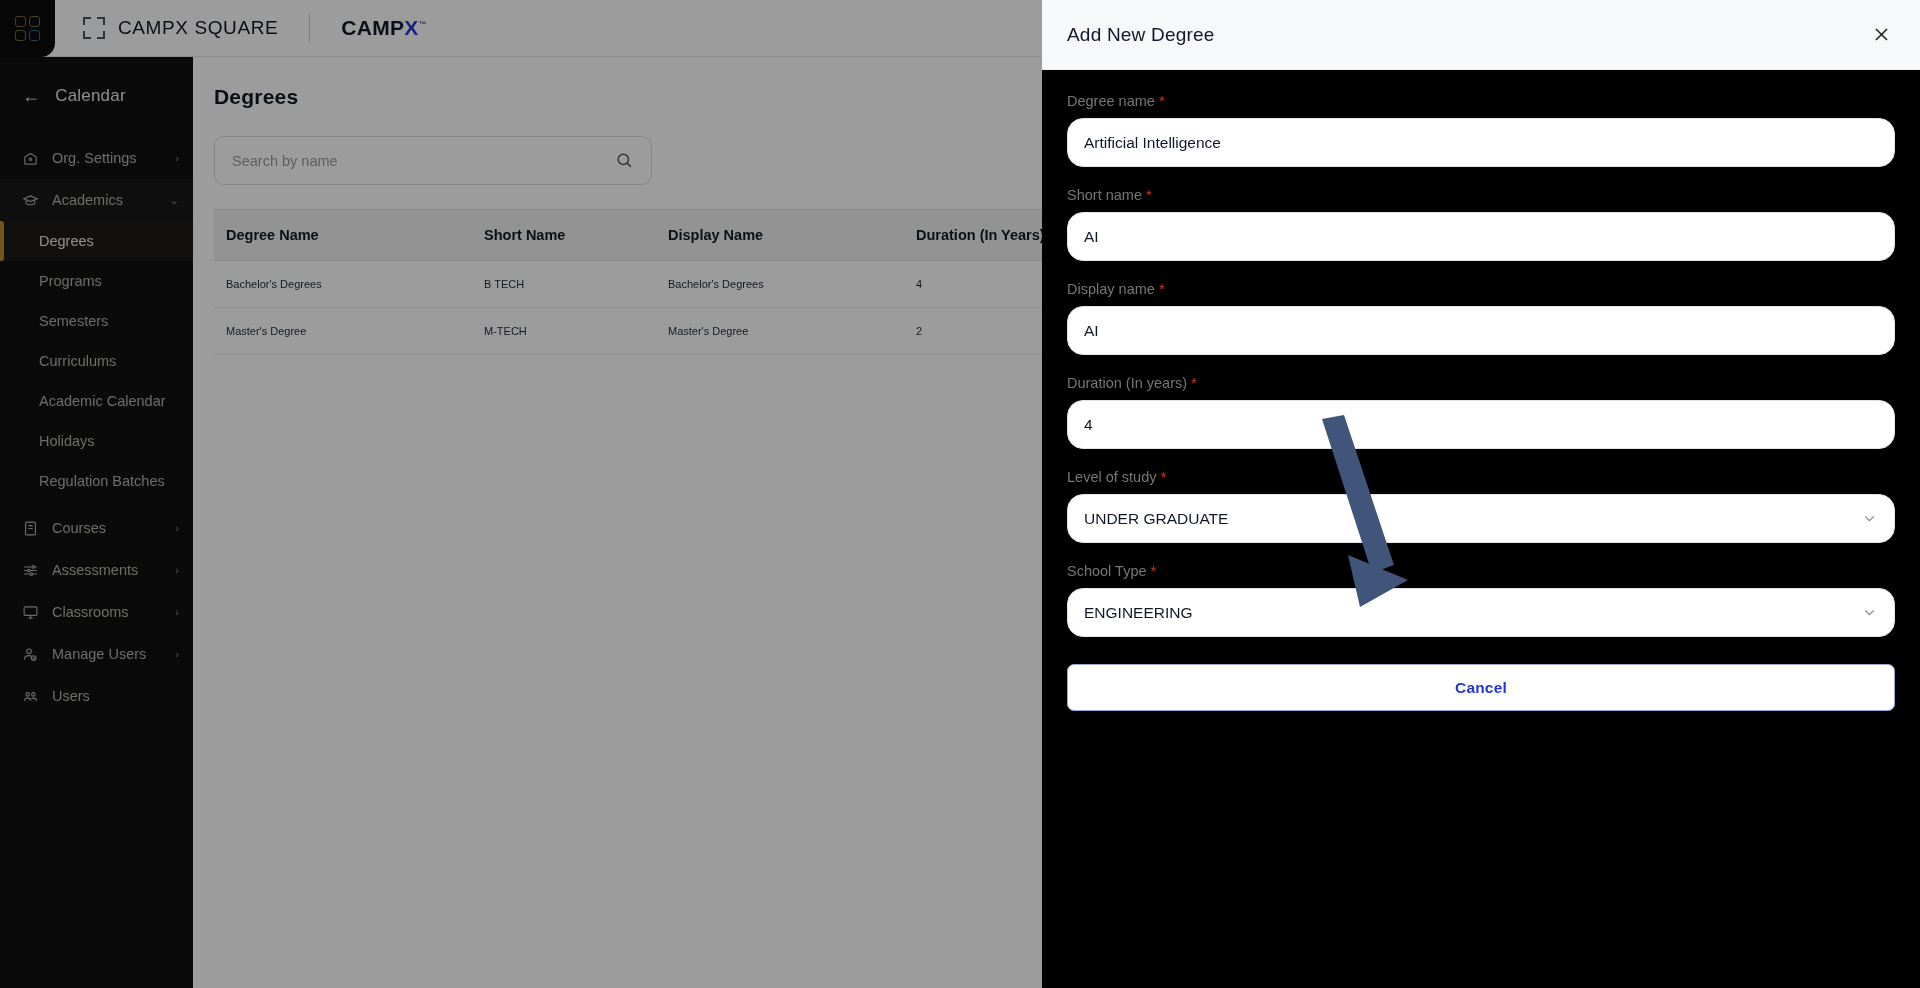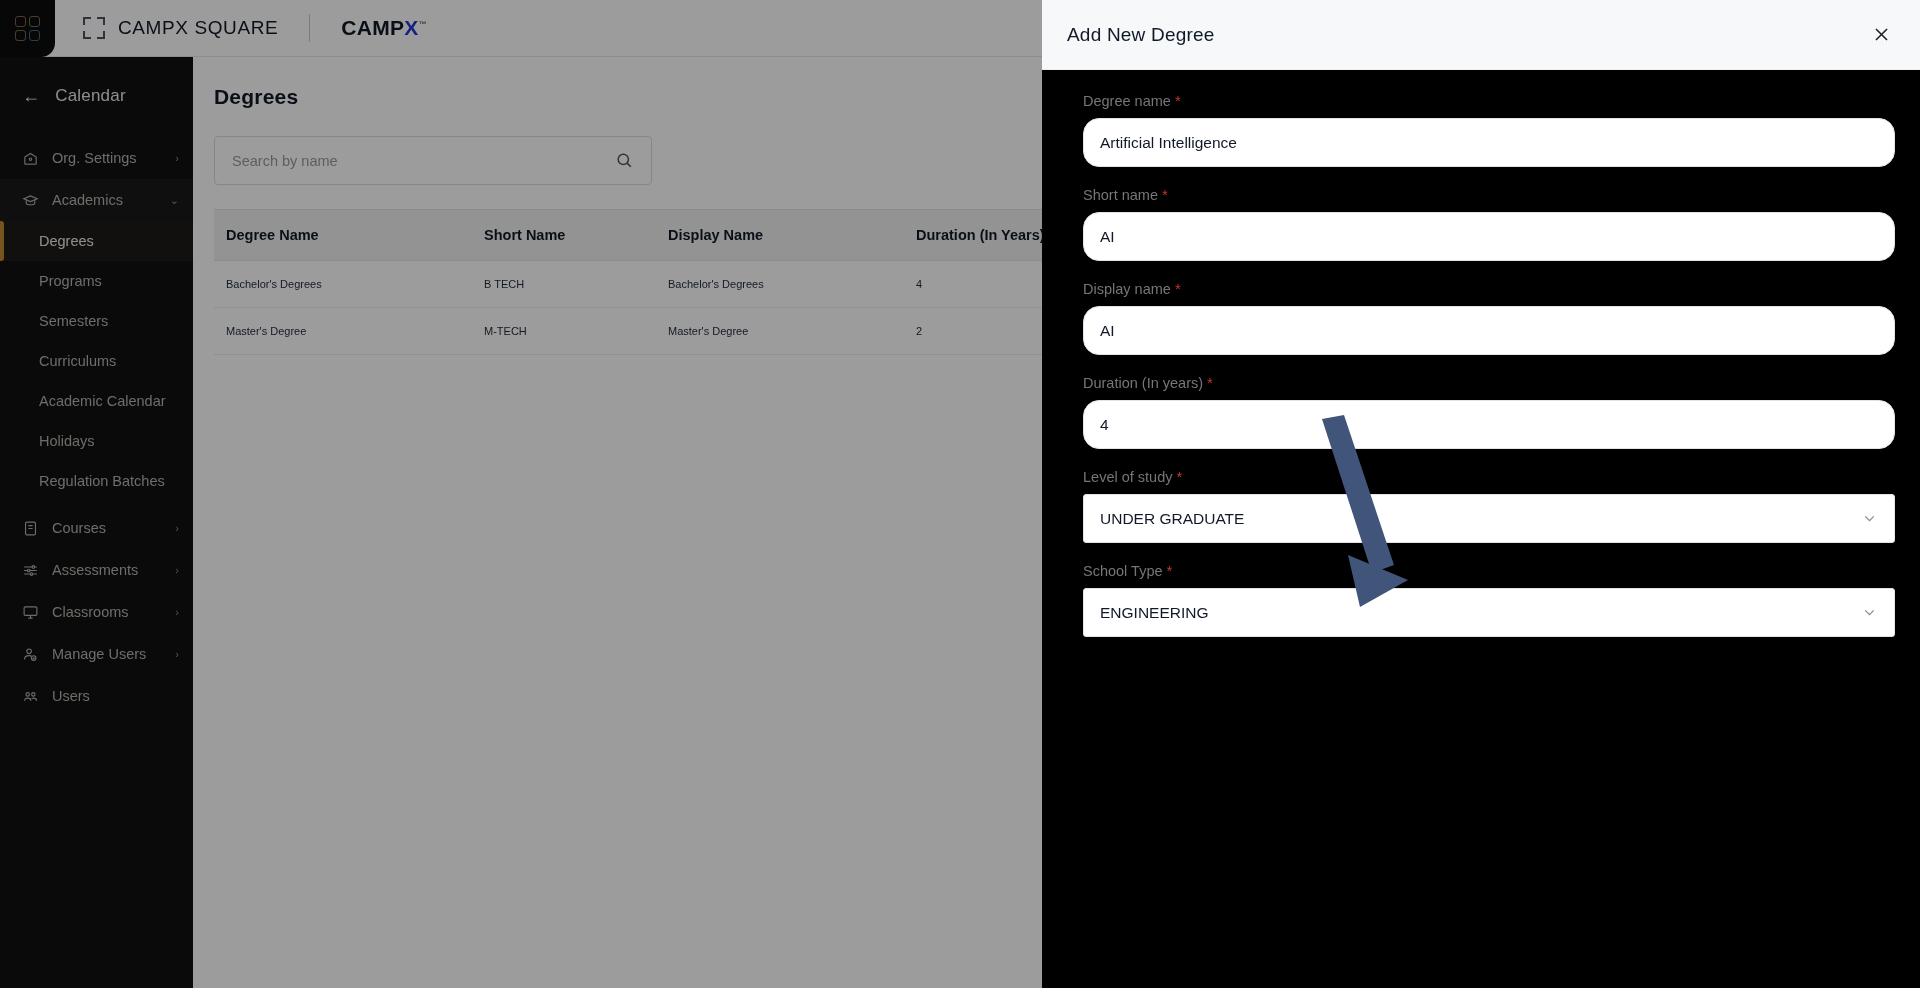--- a/index.html
+++ b/index.html
@@ -73,21 +73,21 @@
   .sub-item.active::before {
     content: ""; position: absolute; left: 0; top: 0; bottom: 0;
     width: 4px; background: #c08b2e; border-radius: 0 3px 3px 0;
   }
 
   
   .content { position: absolute; top: 57px; left: 193px; width: 1727px; height: 931px; background: #fff; padding: 28px 0 0 21px; }
   .page-title { font-size: 21px; font-weight: 700; color: #111827; letter-spacing: .2px; }
   .search-wrap {
     margin-top: 27px; width: 438px; height: 49px;
-    border: 1px solid #dcdcdc; border-radius: 4px;
+    border: 1px solid #dcdcdc; border-radius: 10px;
     display: flex; align-items: center; padding: 0 17px;
   }
   .search-wrap input {
     flex: 1; border: 0; outline: 0; font-size: 14.5px;
     color: #111; font-family: inherit; background: transparent;
   }
   .search-wrap input::placeholder { color: #9a9a9a; }
   .search-ic { color: #555; display: flex; }
 
   table.deg { margin-top: 24px; width: 1686px; border-collapse: collapse; table-layout: fixed; }
@@ -114,34 +114,34 @@
   .panel-head {
     height: 70px; background: #f7f8f9; border-bottom: 1px solid #ededed;
     display: flex; align-items: center; justify-content: space-between;
     padding: 0 24px 0 25px; flex: none;
   }
   .panel-title { font-size: 19px; color: #111827; font-weight: 400; letter-spacing: .2px; }
   .close-btn {
     width: 30px; height: 30px; display: flex; align-items: center;
     justify-content: center; color: #222; cursor: pointer;
   }
-  .panel-body { padding: 22px 25px 0 41px; flex: 1; overflow: hidden; }
+  .panel-body { padding: 22px 25px 0 25px; flex: 1; overflow: hidden; }
 
   .field { margin-bottom: 19px; }
   .field-label {
     font-size: 14.5px; color: #767676; margin-bottom: 9px; display: block;
   }
   .req { color: #c0392b; font-size: 15px; }
   .input-box {
     height: 49px; border: 1px solid #e3e3e3; border-radius: 16px;
     display: flex; align-items: center; padding: 0 16px;
     font-size: 15.5px; color: #111827; background: #fff;
   }
   .select-box {
-    height: 49px; border: 1px solid #e3e3e3; border-radius: 3px;
+    height: 49px; border: 1px solid #e3e3e3; border-radius: 16px;
     display: flex; align-items: center; justify-content: space-between;
     padding: 0 16px; font-size: 15.5px; color: #111827; background: #fff;
     cursor: pointer;
   }
   .select-box .cv { color: #8a8a8a; display: flex; }
 
   .btn-row { display: flex; gap: 20px; margin-top: 27px; }
   .btn {
     flex: 1; height: 47px; border-radius: 7px; font-size: 15.5px;
     font-weight: 700; display: flex; align-items: center;
@@ -401,20 +401,21 @@
           <span>ENGINEERING</span>
           <span class="cv">
             <svg width="17" height="17" viewBox="0 0 24 24" fill="none" stroke="currentColor" stroke-width="1.9">
                 <path d="m6 9 6 6 6-6"></path>
               </svg>
           </span>
         </div>
       </div>
 
       <div class="btn-row">
+        <div class="btn btn-cancel">Cancel</div>
       </div>
 
     </div>
   </div>
 
   <div class="anno">
     <svg width="110" height="195" viewBox="0 0 110 195">
       <g fill="#41547a">
         <path d="M12 4 L34 0 L84 150 L62 158 Z"></path>
         <path d="M38 140 L98 165 L50 192 Z"></path>

